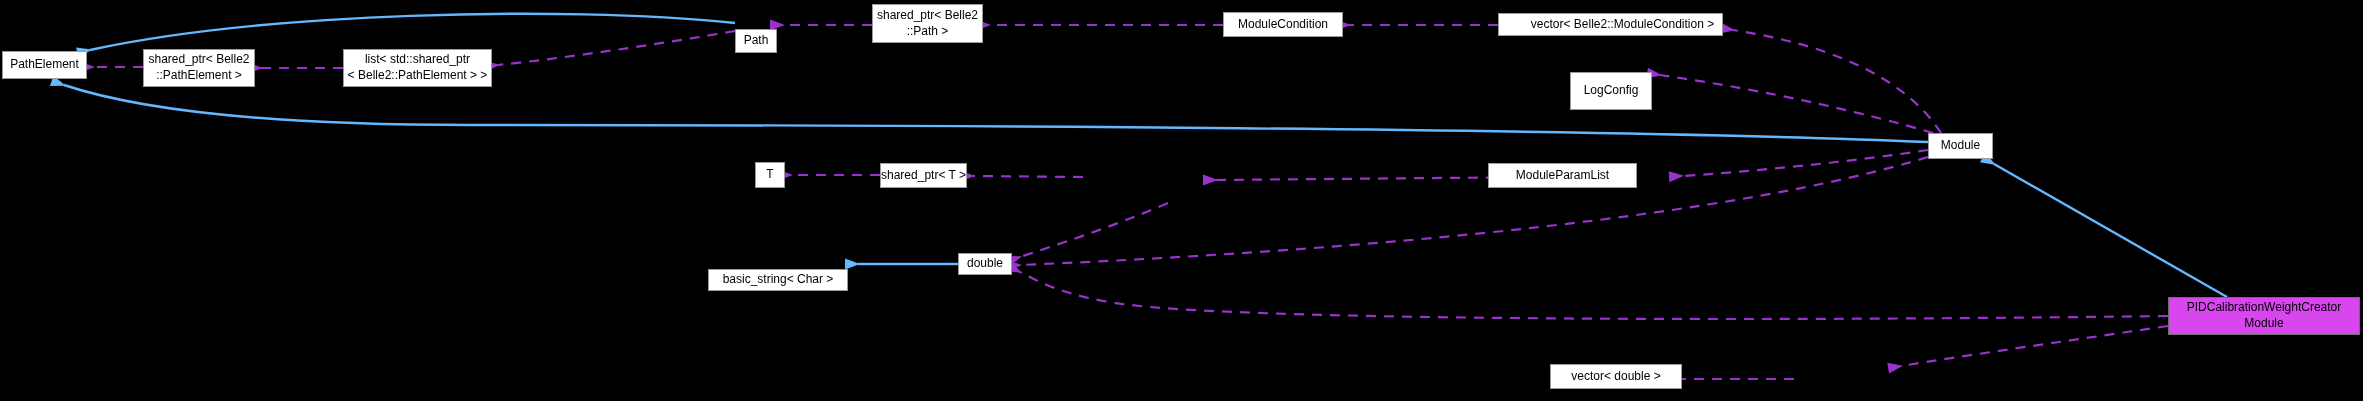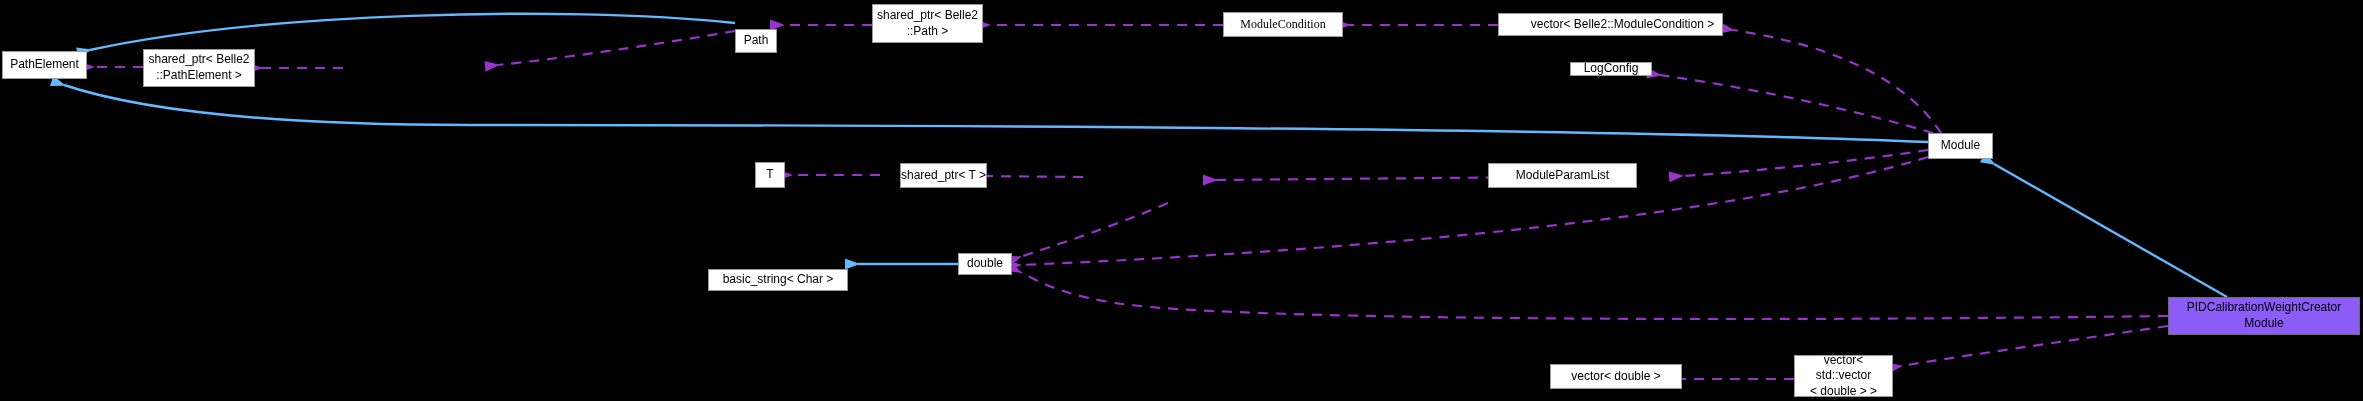--- a/index.html
+++ b/index.html
@@ -17,21 +17,21 @@
     border:1.5px solid #9b9b9b;
     box-sizing:border-box;
     display:flex;align-items:center;justify-content:center;
     color:#000;
     font-size:12px;line-height:1.3;
     text-align:center;
     white-space:pre-line;
     z-index:2;
   }
   .node.current{
-    background:#8b5cf6;
+    background:#d946ef;
     border-color:#6e6e6e;
   }
   .edge-usage{stroke:#9a32cd;stroke-width:2.2;fill:none;stroke-dasharray:10 8;}
   .edge-inherit{stroke:#63b8ff;stroke-width:2.4;fill:none;}
 </style>
 </head>
 <body>
 
 <div id="canvas">
 
@@ -67,46 +67,46 @@
     <path class="edge-usage" d="M 2168 316 C 1700 322, 1290 319, 1150 307 C 1080 301, 1048 287, 1020 272" marker-end="url(#arrow-purple)"></path>
     <path class="edge-usage" d="M 2168 326 C 2060 342, 1975 354, 1901 366" marker-end="url(#arrow-purple)"></path>
     <path class="edge-usage" d="M 1794 379 L 1678 379" marker-end="url(#arrow-purple)"></path>
   </svg>
 
   <div class="node" style="left:2px;top:51px;width:85px;height:28px;">PathElement</div>
 
   <div class="node" style="left:143px;top:49px;width:112px;height:38px;">shared_ptr&lt; Belle2
 ::PathElement &gt;</div>
 
+  <div class="node" style="left:343px;top:49px;width:149px;height:38px;">list&lt; std::shared_ptr
+&lt; Belle2::PathElement &gt; &gt;</div>
 
   <div class="node" style="left:735px;top:13px;width:42px;height:24px;margin-top:16px;">Path</div>
 
   <div class="node" style="left:872px;top:4px;width:111px;height:39px;">shared_ptr&lt; Belle2
 ::Path &gt;</div>
 
-  <div class="node" style="left:1223px;top:12px;width:120px;height:25px;font-family:Liberation Serif, serif;">ModuleCondition</div>
+  <div class="node" style="left:1223px;top:12px;width:120px;height:25px;">ModuleCondition</div>
 
   <div class="node" style="left:1498px;top:13px;width:225px;height:23px;padding-left:24px;">vector&lt; Belle2::ModuleCondition &gt;</div>
 
-  <div class="node" style="left:1570px;top:62px;width:82px;height:14px;text-align:center;">LogConfig</div>
+  <div class="node" style="left:1570px;top:72px;width:82px;height:38px;text-align:center;">LogConfig</div>
 
   <div class="node" style="left:1928px;top:133px;width:65px;height:26px;">Module</div>
 
   <div class="node" style="left:755px;top:162px;width:30px;height:26px;">T</div>
 
-  <div class="node" style="left:900px;top:163px;width:87px;height:25px;">shared_ptr&lt; T &gt;</div>
+  <div class="node" style="left:880px;top:163px;width:87px;height:25px;">shared_ptr&lt; T &gt;</div>
 
 
   <div class="node" style="left:1488px;top:163px;width:149px;height:25px;">ModuleParamList</div>
 
   <div class="node" style="left:708px;top:269px;width:140px;height:22px;">basic_string&lt; Char &gt;</div>
 
   <div class="node" style="left:958px;top:253px;width:54px;height:22px;">double</div>
 
   <div class="node current" style="left:2168px;top:297px;width:192px;height:38px;">PIDCalibrationWeightCreator
 Module</div>
 
   <div class="node" style="left:1550px;top:364px;width:132px;height:25px;">vector&lt; double &gt;</div>
 
-  <div class="node" style="left:1794px;top:355px;width:99px;height:42px;">vector&lt; std::vector
-&lt; double &gt; &gt;</div>
 
 </div>
 
 </body></html>

